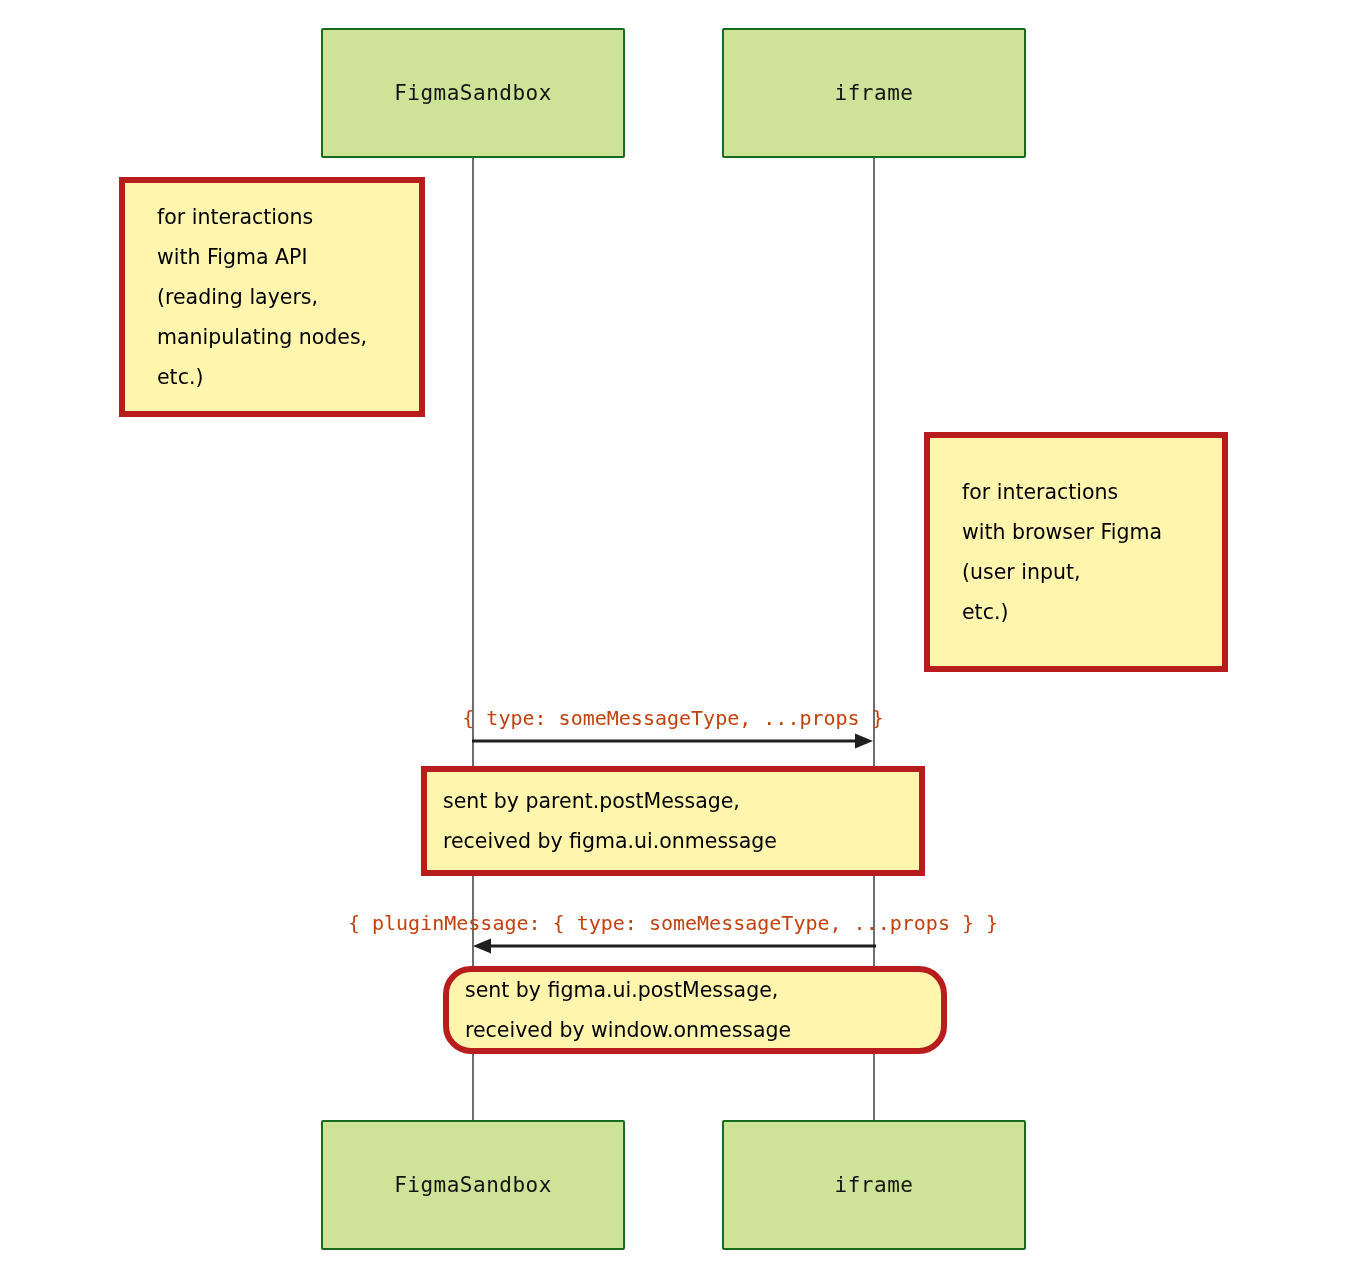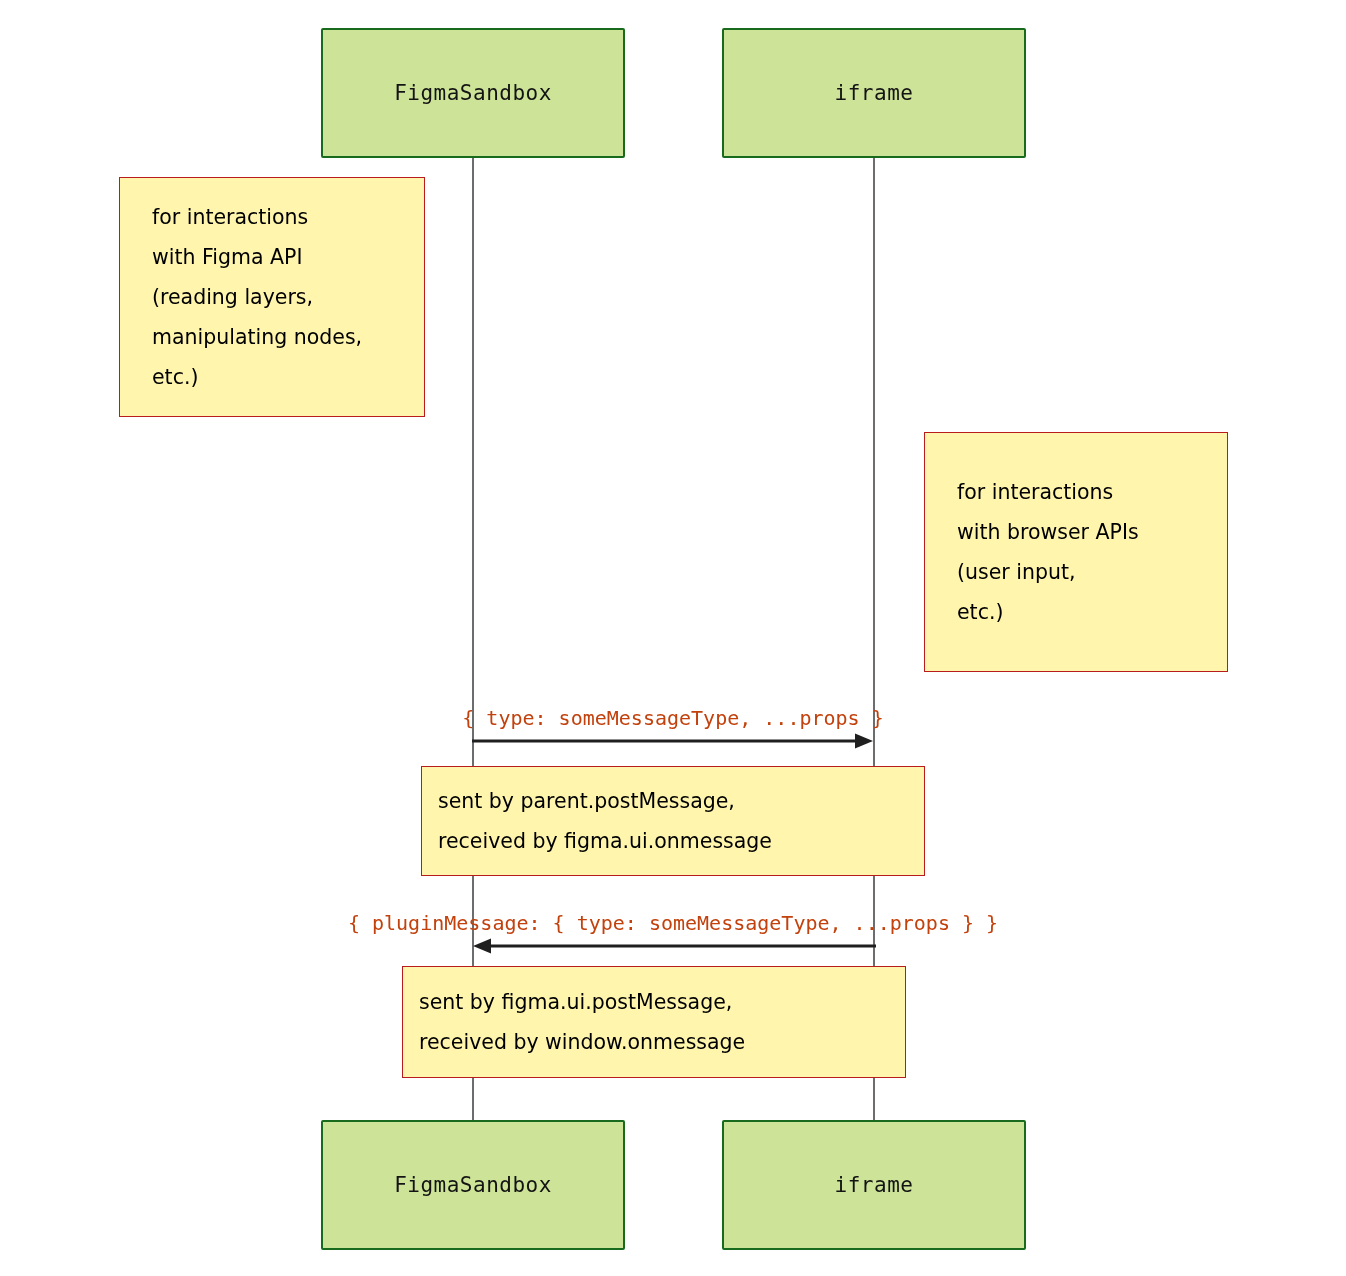--- a/index.html
+++ b/index.html
@@ -44,21 +44,21 @@
     color: #131313;
     letter-spacing: 0.5px;
     white-space: nowrap;
   }
 
   
   .note {
     position: absolute;
     box-sizing: border-box;
     background: #fff5ad;
-    border: 1px solid #b91c1c;
+    border: 6px solid #b91c1c;
     display: flex;
     flex-direction: column;
     justify-content: center;
   }
   .note-line {
     font-family: "DejaVu Sans", sans-serif;
     font-size: 20.5px;
     line-height: 40px;
     color: #000000;
     white-space: pre;
@@ -97,21 +97,21 @@
   <div class="note note-side" style="left:119px; top:177px; width:306px; height:240px;">
     <div class="note-line">for interactions</div>
     <div class="note-line">with Figma API</div>
     <div class="note-line">(reading layers,</div>
     <div class="note-line">manipulating nodes,</div>
     <div class="note-line">etc.)</div>
   </div>
 
   <div class="note note-side" style="left:924px; top:432px; width:304px; height:240px;">
     <div class="note-line">for interactions</div>
-    <div class="note-line">with browser APIs</div>
+    <div class="note-line">with browser Figma</div>
     <div class="note-line">(user input,</div>
     <div class="note-line">etc.)</div>
   </div>
 
   <div class="msg-label" style="left:373px; top:706px; width:600px;">{ type: someMessageType, ...props }</div>
   <div class="msg-arrow" style="left:472px; top:733px; width:404px; height:16px;">
     <svg width="404" height="16" viewBox="0 0 404 16">
       <line x1="0" y1="8" x2="393" y2="8" stroke="#1f1f1f" stroke-width="3"></line>
       <polygon points="401,8 383,0.5 383,15.5" fill="#1f1f1f"></polygon>
     </svg>
@@ -123,21 +123,21 @@
   </div>
 
   <div class="msg-label" style="left:262px; top:911px; width:822px;">{ pluginMessage: { type: someMessageType, ...props } }</div>
   <div class="msg-arrow" style="left:470px; top:938px; width:406px; height:16px;">
     <svg width="406" height="16" viewBox="0 0 406 16">
       <line x1="11" y1="8" x2="406" y2="8" stroke="#1f1f1f" stroke-width="3"></line>
       <polygon points="3,8 21,0.5 21,15.5" fill="#1f1f1f"></polygon>
     </svg>
   </div>
 
-  <div class="note note-span" style="left:402px; top:966px; width:504px; height:112px;">
+  <div class="note note-span" style="left:443px; top:966px; width:504px; height:88px;border-radius:28px;">
     <div class="note-line">sent by figma.ui.postMessage,</div>
     <div class="note-line">received by window.onmessage</div>
   </div>
 
   <div class="participant" style="left:321px; top:1120px; width:304px; height:130px;">
     <span class="participant-label">FigmaSandbox</span>
   </div>
 
   <div class="participant" style="left:722px; top:1120px; width:304px; height:130px;">
     <span class="participant-label">iframe</span>

